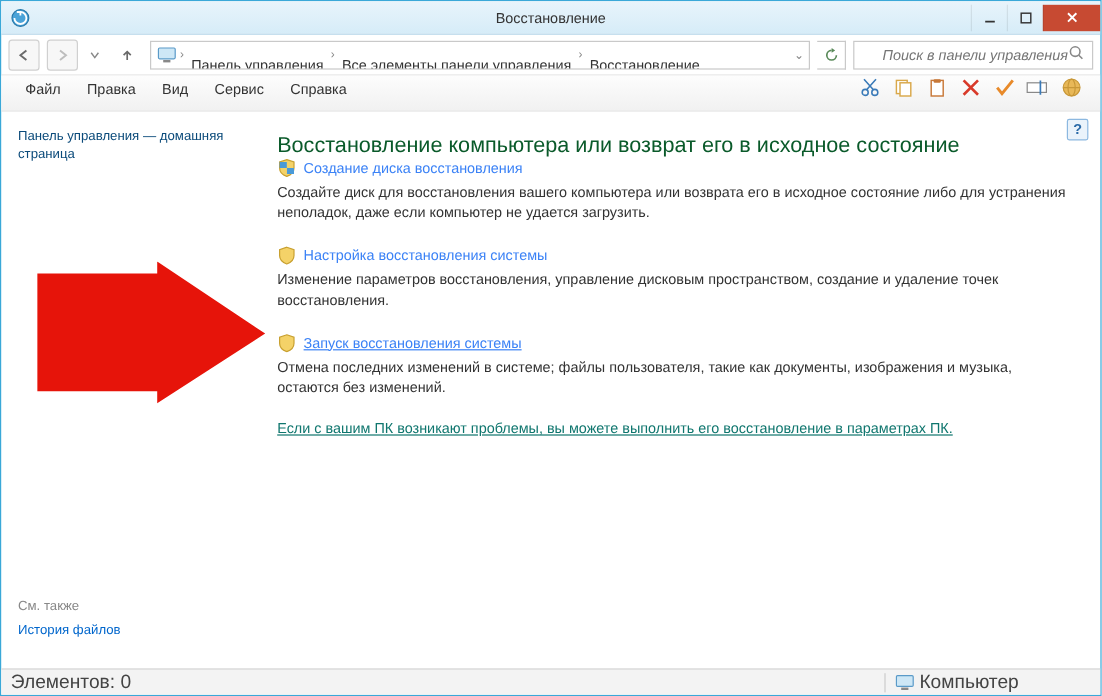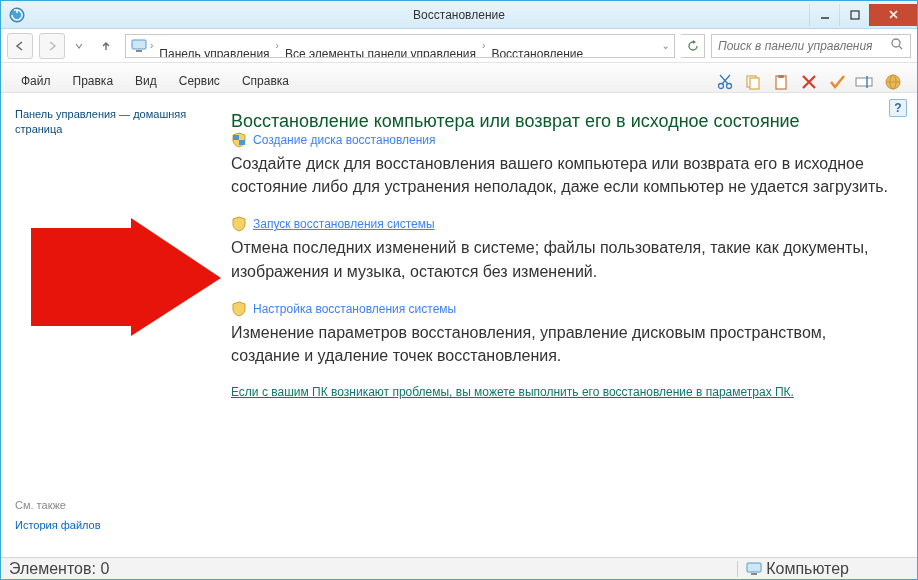--- a/index.html
+++ b/index.html
@@ -86,26 +86,27 @@
     border: 1px solid #c9c9c9;
     display: flex;
     align-items: center;
     padding: 0 6px;
     background:#fff;
   }
   .searchbox input {
     border: none; outline: none; flex: 1; font-size: 12px;
     font-style: italic; color: #be185d;
     background:transparent;
+    text-align:right;
   }
   
   .menubar {
     height: 30px;
     display: flex;
-    align-items: flex-end;
+    align-items: flex-start;
     padding: 0 10px;
     border-bottom: 1px solid #e3e3e3;
     gap: 2px;
     background: linear-gradient(#fdfdfd,#f1f1f1);
   }
   .menu-item { padding: 4px 10px; color:#333; }
   .toolbar-icons { margin-left:auto; display:flex; gap:8px; align-items:center; padding-right:4px;}
   .tool-ic { width:20px; height:20px; display:flex; align-items:center; justify-content:center;}
   
   .content {
@@ -127,21 +128,21 @@
   .main {
     flex: 1;
     padding: 18px 26px 10px 30px;
     position:relative;
   }
   .page-heading { color:#0a5a2a; font-size:18px; font-weight:normal;}
   .option { margin-bottom:18px; }
   .option-title { display:flex; align-items:center; gap:6px; margin-bottom:4px;}
   .option-title a { color:#3b82f6; text-decoration:none; }
   .option-title a.underlined { text-decoration:underline; }
-  .option-desc { color:#333; line-height:1.45; font-size:16px; padding-left:0;}
+  .option-desc { color:#333; line-height:1.45; font-size:12px; padding-left:0;}
   .shield { width:16px; height:16px; }
   .extra-link { color:#0f766e; margin-top:6px; display:block;}
   .help-btn {
     position:absolute; top:6px; right:10px;
     width:18px; height:18px; border:1px solid #8cb8e0;
     border-radius:2px; background:#eaf3fb;
     color:#2a6aa8; font-size:12px; font-weight:bold;
     display:flex; align-items:center; justify-content:center;
   }
   
@@ -331,35 +332,35 @@
       <div class="option-desc">Создайте диск для восстановления вашего компьютера или возврата его в исходное состояние либо для устранения неполадок, даже если компьютер не удается загрузить.</div>
     </div>
 
     <div class="option">
       <div class="option-title">
         <span class="shield">
           <svg width="16" height="16" viewBox="0 0 16 16">
               <path d="M8 1 L14 3 L14 8 C14 12 11 14 8 15 C5 14 2 12 2 8 L2 3 Z" fill="#f4d268" stroke="#c8a030"></path>
             </svg>
         </span>
-        <a href="#" class="underlined">Запуск восстановления системы</a>
-      </div>
-      <div class="option-desc">Отмена последних изменений в системе; файлы пользователя, такие как документы, изображения и музыка, остаются без изменений.</div>
+        <a href="#">Настройка восстановления системы</a>
+      </div>
+      <div class="option-desc">Изменение параметров восстановления, управление дисковым пространством, создание и удаление точек восстановления.</div>
     </div>
 
     <div class="option">
       <div class="option-title">
         <span class="shield">
           <svg width="16" height="16" viewBox="0 0 16 16">
               <path d="M8 1 L14 3 L14 8 C14 12 11 14 8 15 C5 14 2 12 2 8 L2 3 Z" fill="#f4d268" stroke="#c8a030"></path>
             </svg>
         </span>
-        <a href="#">Настройка восстановления системы</a>
-      </div>
-      <div class="option-desc">Изменение параметров восстановления, управление дисковым пространством, создание и удаление точек восстановления.</div>
+        <a href="#" class="underlined">Запуск восстановления системы</a>
+      </div>
+      <div class="option-desc">Отмена последних изменений в системе; файлы пользователя, такие как документы, изображения и музыка, остаются без изменений.</div>
     </div>
 
     <a href="#" class="extra-link">Если с вашим ПК возникают проблемы, вы можете выполнить его восстановление в параметрах ПК.</a>
   </div>
 
   <svg class="red-arrow" width="200" height="120">
     <polygon points="0,10 100,10 100,0 190,60 100,118 100,108 0,108" fill="#e6140a"></polygon>
   </svg>
 </div>
 

